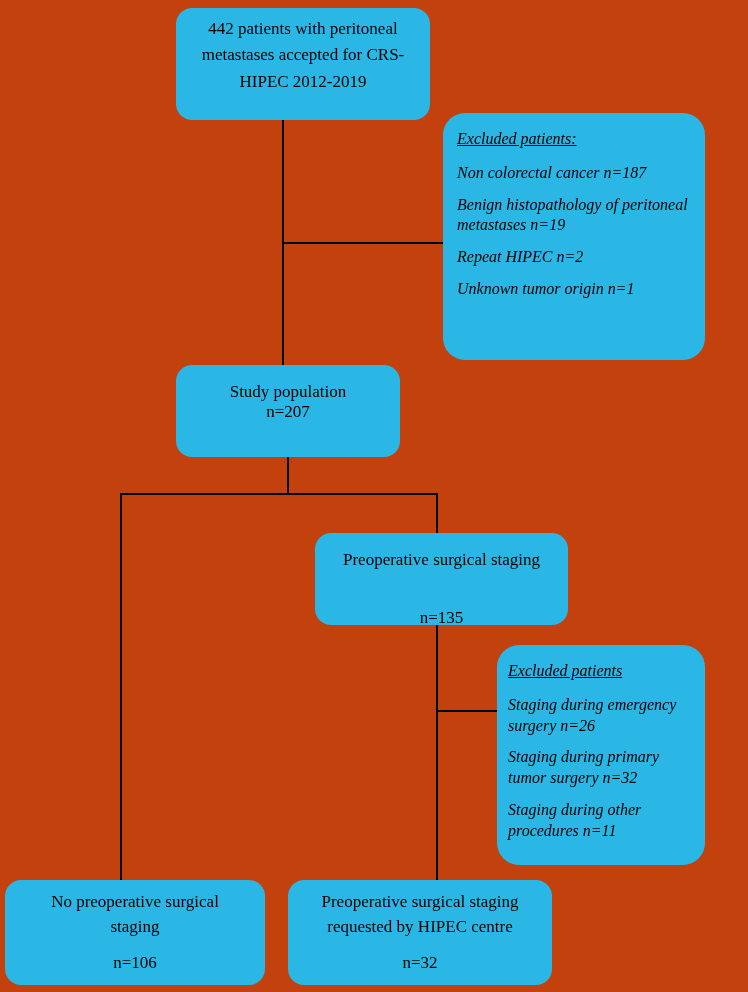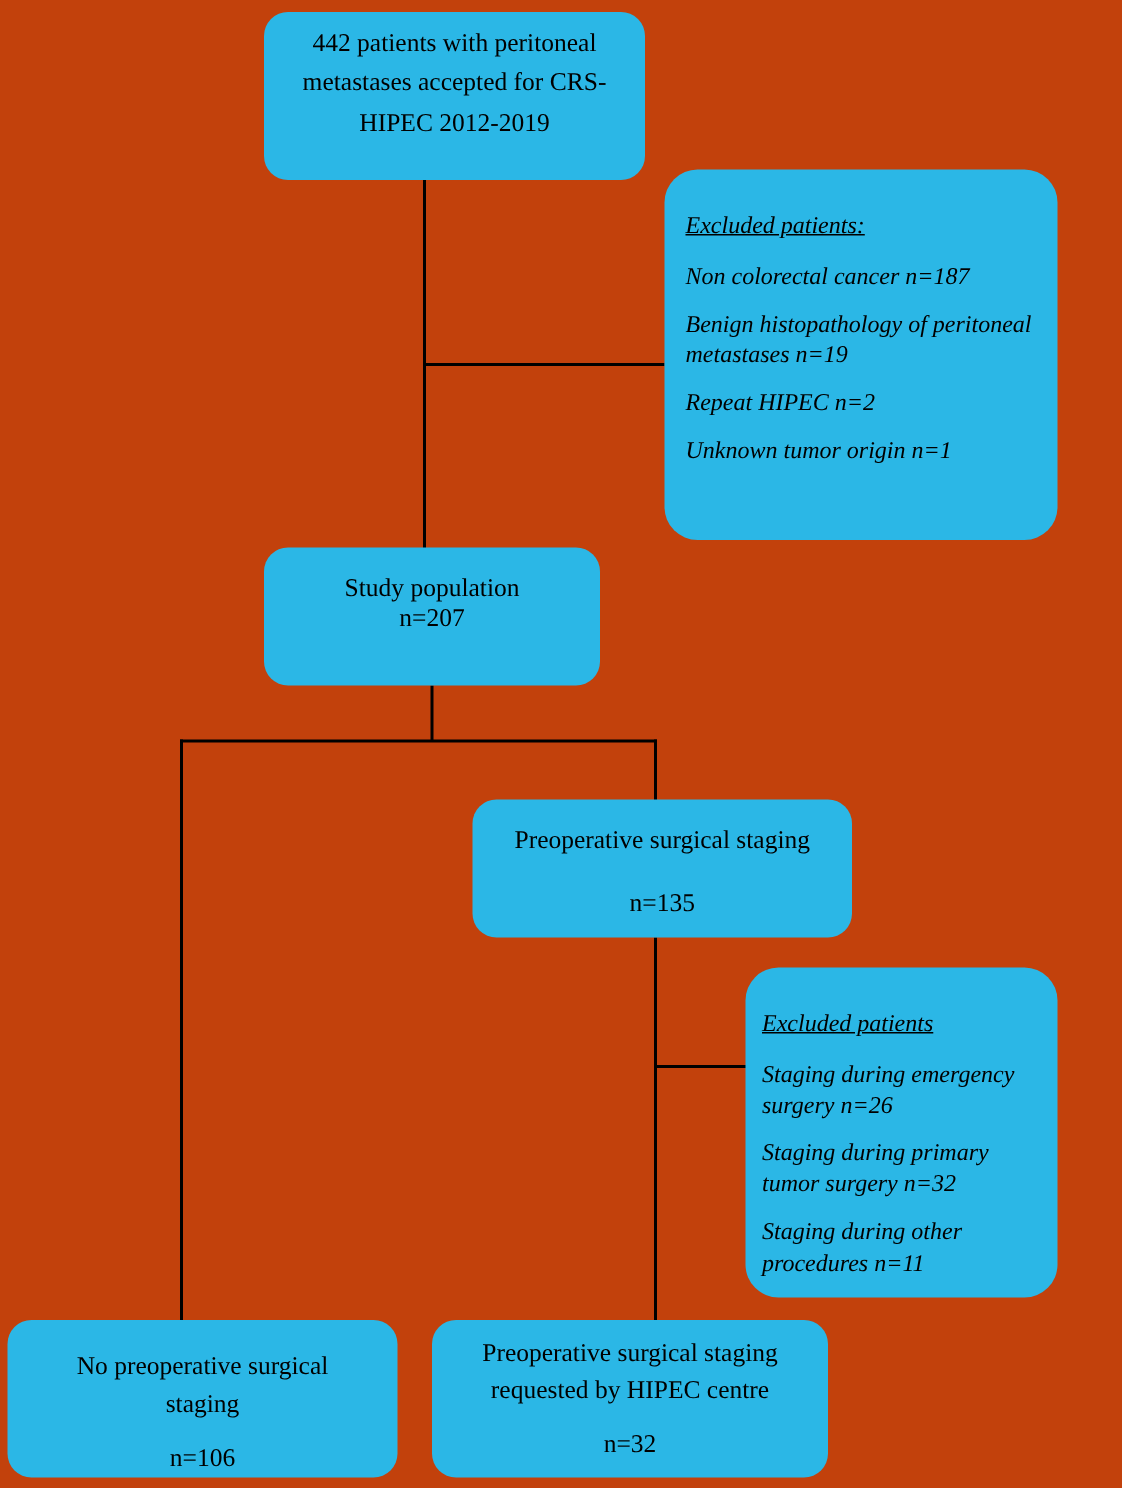--- a/index.html
+++ b/index.html
@@ -51,47 +51,46 @@
     font-style: italic;
     line-height: 1.3;
   }
   .box-study {
     left: 176px; top: 365px; width: 224px; height: 92px;
     padding-top: 17px;
   }
   .box-preop {
     left: 315px; top: 533px; width: 253px; height: 92px;
     padding-top: 17px;
-    gap: 22px;
+    gap: 38px;
   }
   .box-excl2 {
     left: 497px; top: 645px; width: 208px; height: 220px;
     padding: 12px 11px;
     font-size: 16px;
     font-style: italic;
     line-height: 1.3;
   }
   .box-noprep {
     left: 5px; top: 880px; width: 260px; height: 105px;
     padding-top: 10px;
     gap: 12px;
     line-height: 1.45;
-    justify-content: flex-end;
   }
   .box-noprep .box-title { max-width: 208px; }
   .box-req {
     left: 288px; top: 880px; width: 264px; height: 105px;
     padding-top: 10px;
     gap: 12px;
     line-height: 1.45;
   }
   .box-req .box-title { max-width: 230px; }
   .excl-title {
     text-decoration: underline;
-    margin: 16px 0 13px 0;
+    margin: 4px 0 13px 0;
   }
   .excl-item { margin-bottom: 11px; }
 </style>
 </head>
 <body>
 
 <div id="flow">
 
   <div class="line" style="left:282px; top:120px; width:2px; height:246px;"></div>
   <div class="line" style="left:283px; top:242px; width:160px; height:2px;"></div>

